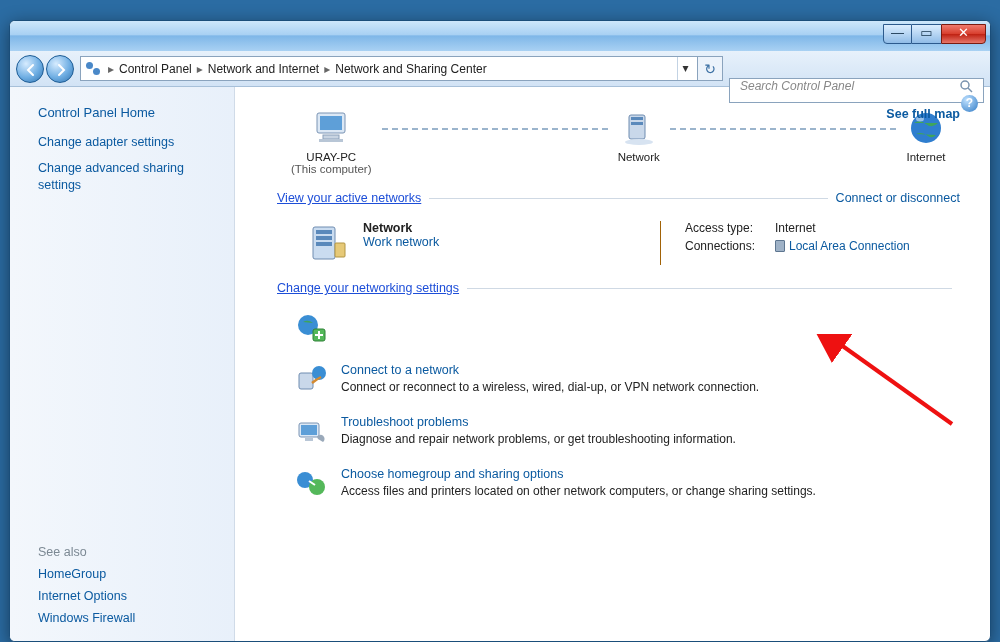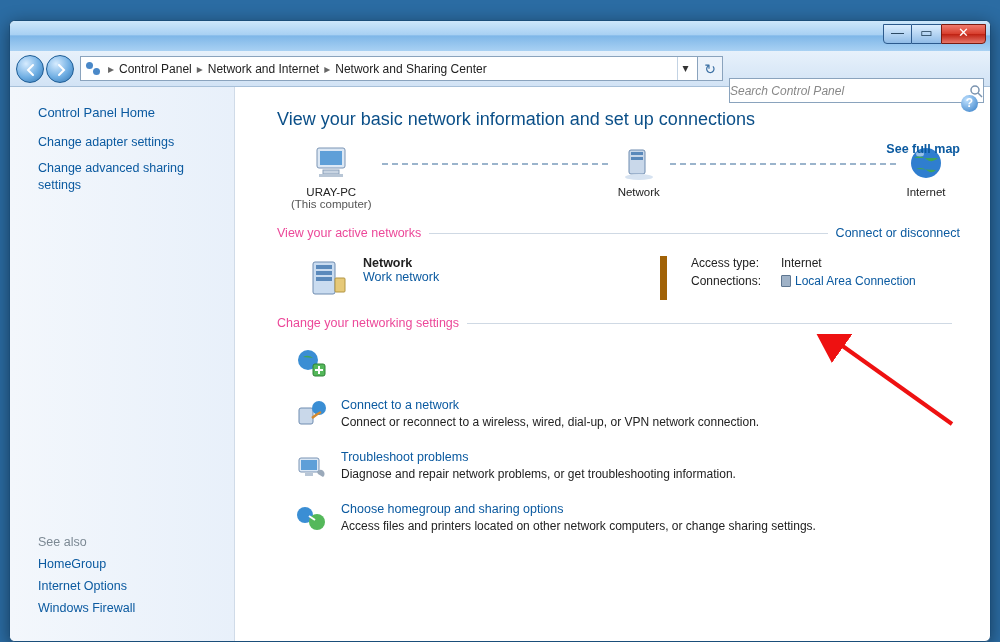--- a/index.html
+++ b/index.html
@@ -41,34 +41,34 @@
   .bc-icon::before, .bc-icon::after { content:""; position:absolute; border-radius:50%; }
   .bc-icon::before { width:7px;height:7px;background:#4a88c8;top:1px;left:1px; }
   .bc-icon::after  { width:7px;height:7px;background:#4a88c8;top:7px;left:8px; }
   .crumb { padding: 0 2px; }
   .chev { color:#666; padding:0 3px; }
   .addr-drop { width:16px; text-align:center; color:#333; border-left:1px solid #c3d3e4; height:23px; line-height:23px;}
   .refresh-btn { width:25px; height:25px; border:1px solid #8aa3bd; border-left:none; background:#ecf3fb;
     display:flex; align-items:center; justify-content:center; }
   .search-box {
     width:255px; height:25px; margin-left:6px; background:#fff; border:1px solid #8aa3bd;
-    display:flex; align-items:center; padding:0 0; color:#888; font-style:italic; font-size:12px;margin-top:44px;
+    display:flex; padding:0 10px; color:#888; font-style:italic; font-size:12px;margin-top:44px;
   }
   .search-box .mag { margin-left:auto; }
 
   
   .body { display:flex; height: calc(100% - 66px); gap: 12px; }
   .sidebar {
     width: 225px; background: linear-gradient(90deg,#f3f7fc,#e8f0fa);
     border-right:1px solid #d0dbe8; padding: 18px 14px 14px 28px;
     font-size:12.5px;
   }
   .sidebar .home { color:#0b5aa0; font-size:13px; margin-bottom:14px; }
   .sidebar .task { color:#0b5aa0; margin-bottom:10px; line-height:1.3; cursor:pointer; }
-  .see-also-block { position:absolute; bottom:18px; left:28px; font-size:12.5px; }
+  .see-also-block { position:absolute; bottom:8px; left:28px; font-size:12.5px; }
   .see-also-block .hdr { color:#7c8994; margin-bottom:8px; }
   .see-also-block .lnk { color:#0b5aa0; margin-bottom:8px; cursor:pointer; }
 
   .main { flex:1; padding: 22px 30px 20px 30px; position:relative; font-size:12.5px; color:#222; }
   .help-q { position:absolute; top:8px; right:12px; width:17px; height:17px;
     border-radius:50%; background:radial-gradient(circle at 35% 30%,#bfe1ff,#2f7ac5);
     color:#fff; font-size:12px; font-weight:bold; text-align:center; line-height:17px; }
   h1.page-title { color:#0b4f88; font-weight:400; font-size:18px; margin-bottom:14px; }
 
   .map-row { display:flex; align-items:center; padding: 0 14px; position:relative; }
@@ -77,28 +77,28 @@
   .map-node .sub { color:#555; }
   .map-line { flex:1; height:2px; background:repeating-linear-gradient(90deg,#9bb4cc 0 6px,transparent 6px 10px);
     margin: 0 10px 26px 10px; }
   .see-map { position:absolute; top:-2px; right:0; color:#0b5aa0; cursor:pointer;font-weight:bold; }
 
   
   .icon-pc svg, .icon-net svg, .icon-globe svg { display:block; margin:0 auto; }
 
   .section-bar { display:flex; align-items:center; margin-top:16px; font-size:12.5px; }
   .section-bar .rule { flex:1; height:1px; background:#cfd9e4; margin:0 8px; }
-  .section-bar .lbl { color:#ec4899; }
+  .section-bar .lbl { color:#1d4ed8;text-decoration:underline; }
   .section-bar .act { color:#0b5aa0; cursor:pointer; }
 
   .active-net { display:flex; padding:16px 10px 10px 28px; }
   .active-net .left { display:flex; gap:14px; flex:1; align-items:flex-start;}
   .active-net .nettitle { font-weight:600; }
   .active-net .nettype { color:#0b5aa0; cursor:pointer; }
-  .active-net .right { border-left:7px solid #a16207; padding-left:24px; width:290px; font-size:12px; }
+  .active-net .right { border-left:1px solid #a16207; padding-left:24px; width:290px; font-size:12px; }
   .kv { display:flex; margin-bottom:4px; }
   .kv .k { width:90px; color:#222; }
   .kv .v { }
   .kv .v a { color:#0b5aa0; text-decoration:none; cursor:pointer;text-align:center; }
   .nic { display:inline-block; width:10px; height:12px; background:#9fb2c7; border:1px solid #5e7690;
     border-radius:1px; margin-right:4px; vertical-align:-2px; }
 
   .settings-list { margin-top:6px; }
   .setting { display:flex; gap:14px; padding:10px 0 10px 18px; align-items:flex-start; }
   .setting .ico { width:32px; height:32px; flex-shrink:0; }
@@ -170,21 +170,20 @@
         <div class="hdr">See also</div>
         <div class="lnk">HomeGroup</div>
         <div class="lnk">Internet Options</div>
         <div class="lnk">Windows Firewall</div>
       </div>
     </div>
 
     <div class="main">
       <div class="help-q">?</div>
 
-      <h1 class="page-title">View your basic network information and set up connections</h1>
 
       <div class="map-row">
         <span class="see-map">See full map</span>
 
         <div class="map-node icon-pc">
           <svg width="44" height="38">
             <rect x="8" y="4" width="28" height="20" rx="2" fill="#dce8f5" stroke="#7a94b4"></rect>
             <rect x="11" y="7" width="22" height="14" fill="#5e9fd8"></rect>
             <rect x="14" y="26" width="16" height="4" fill="#c8d4e2" stroke="#8aa0ba"></rect>
             <rect x="10" y="30" width="24" height="3" fill="#b8c6d6"></rect>

